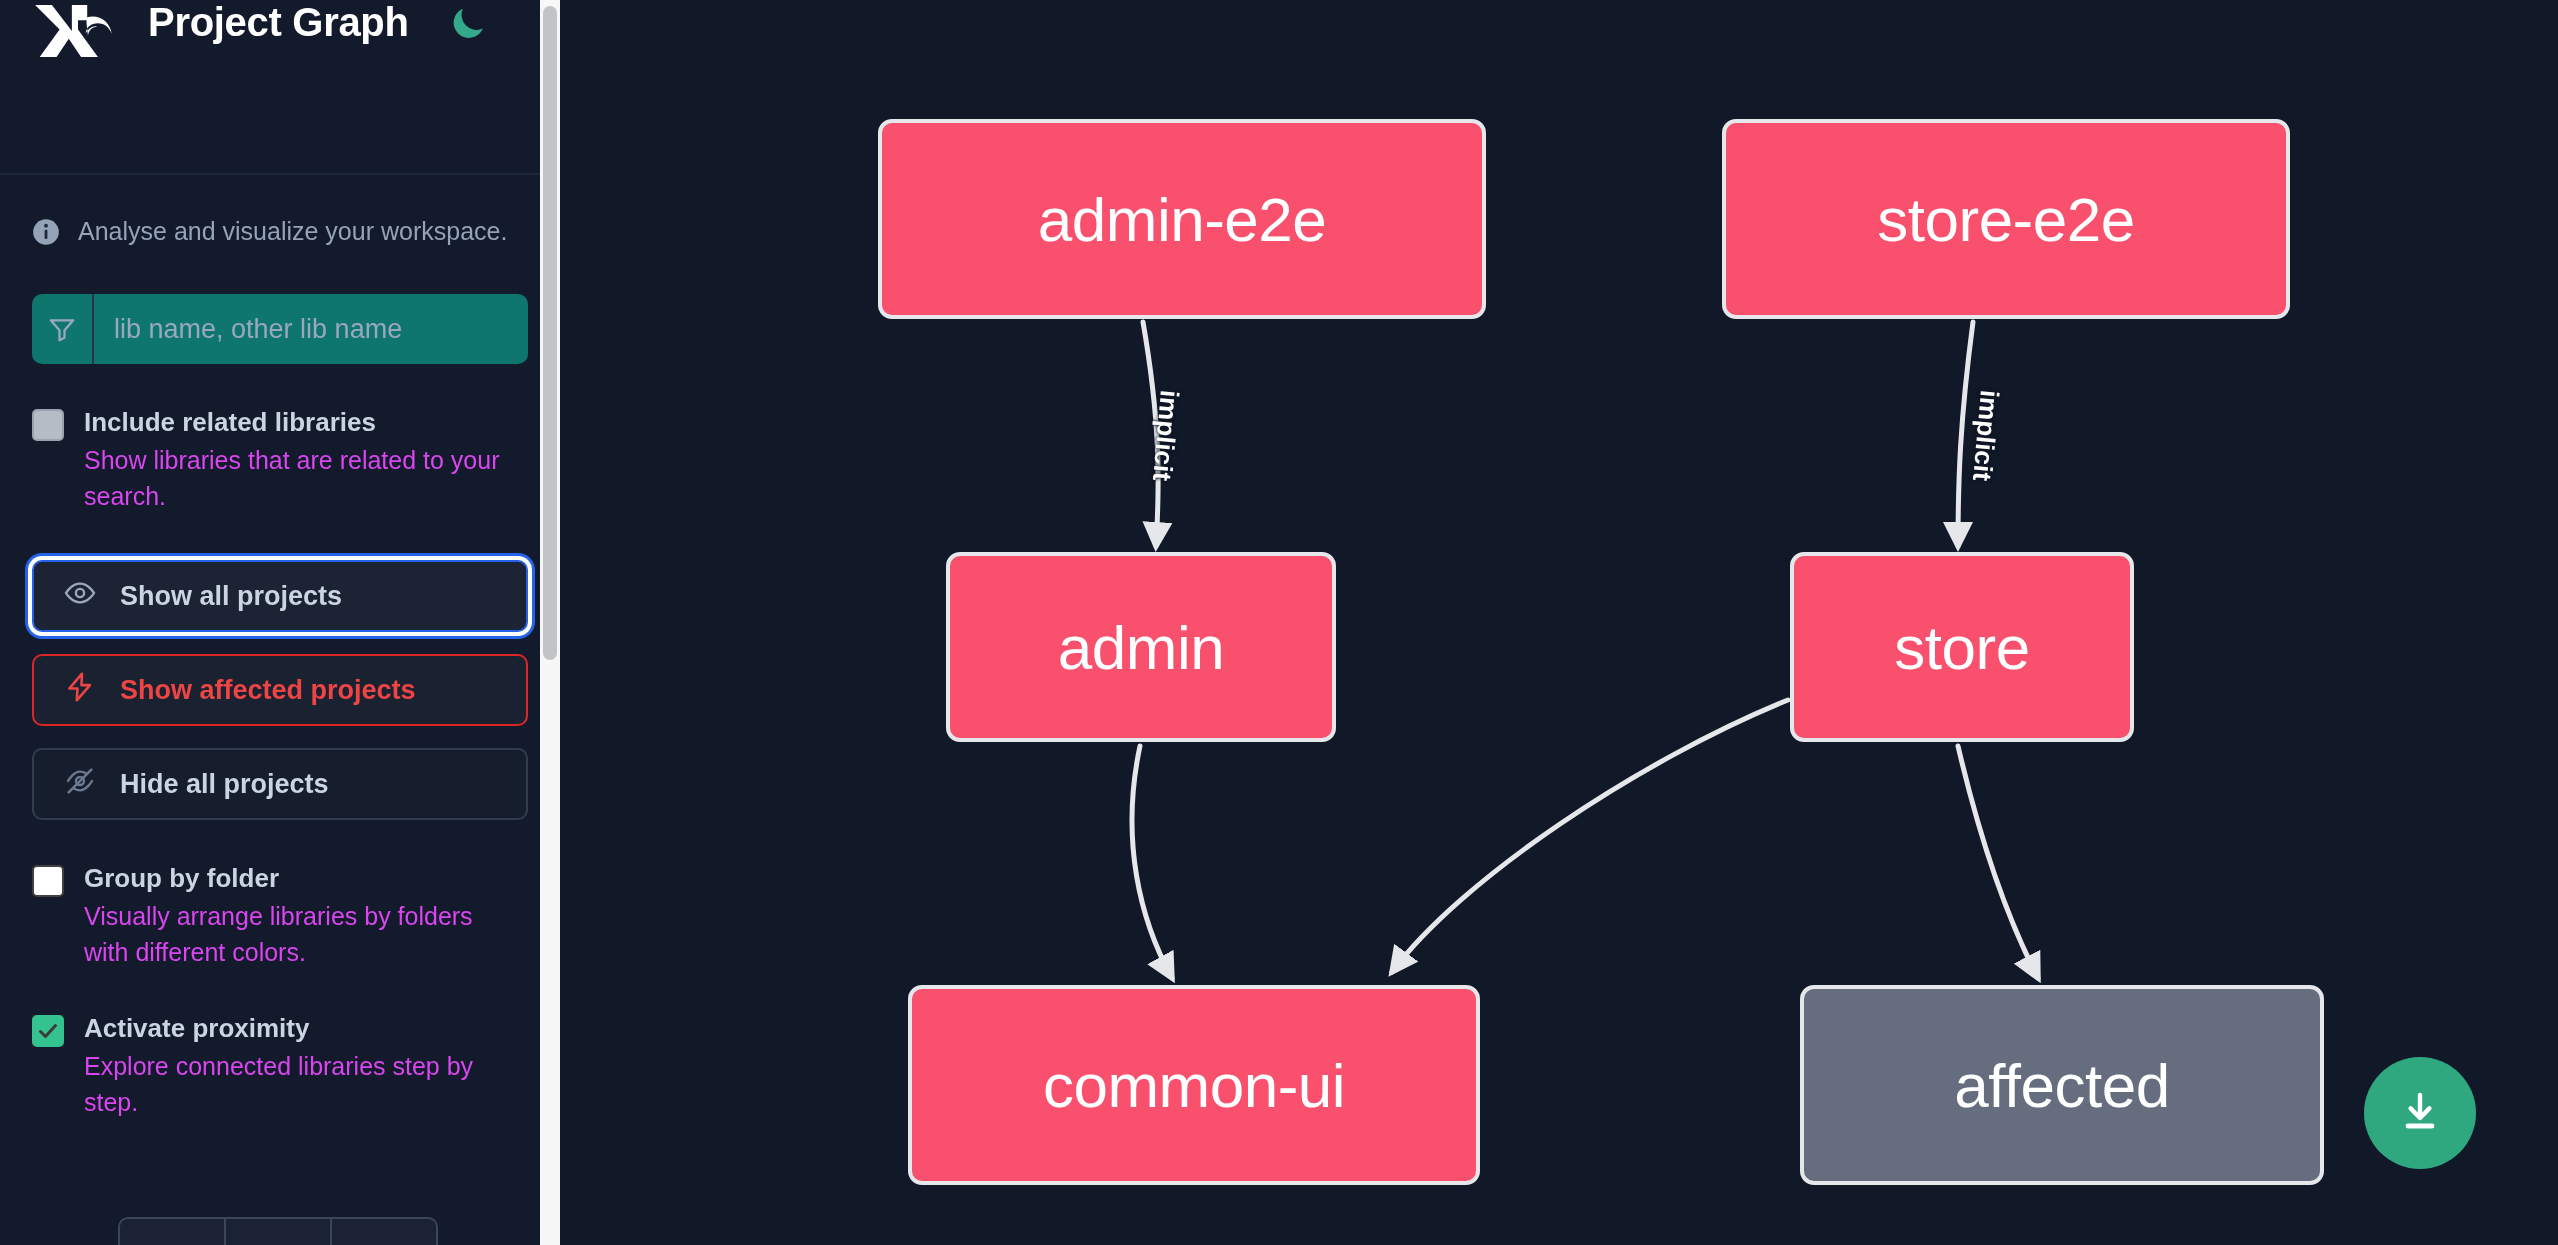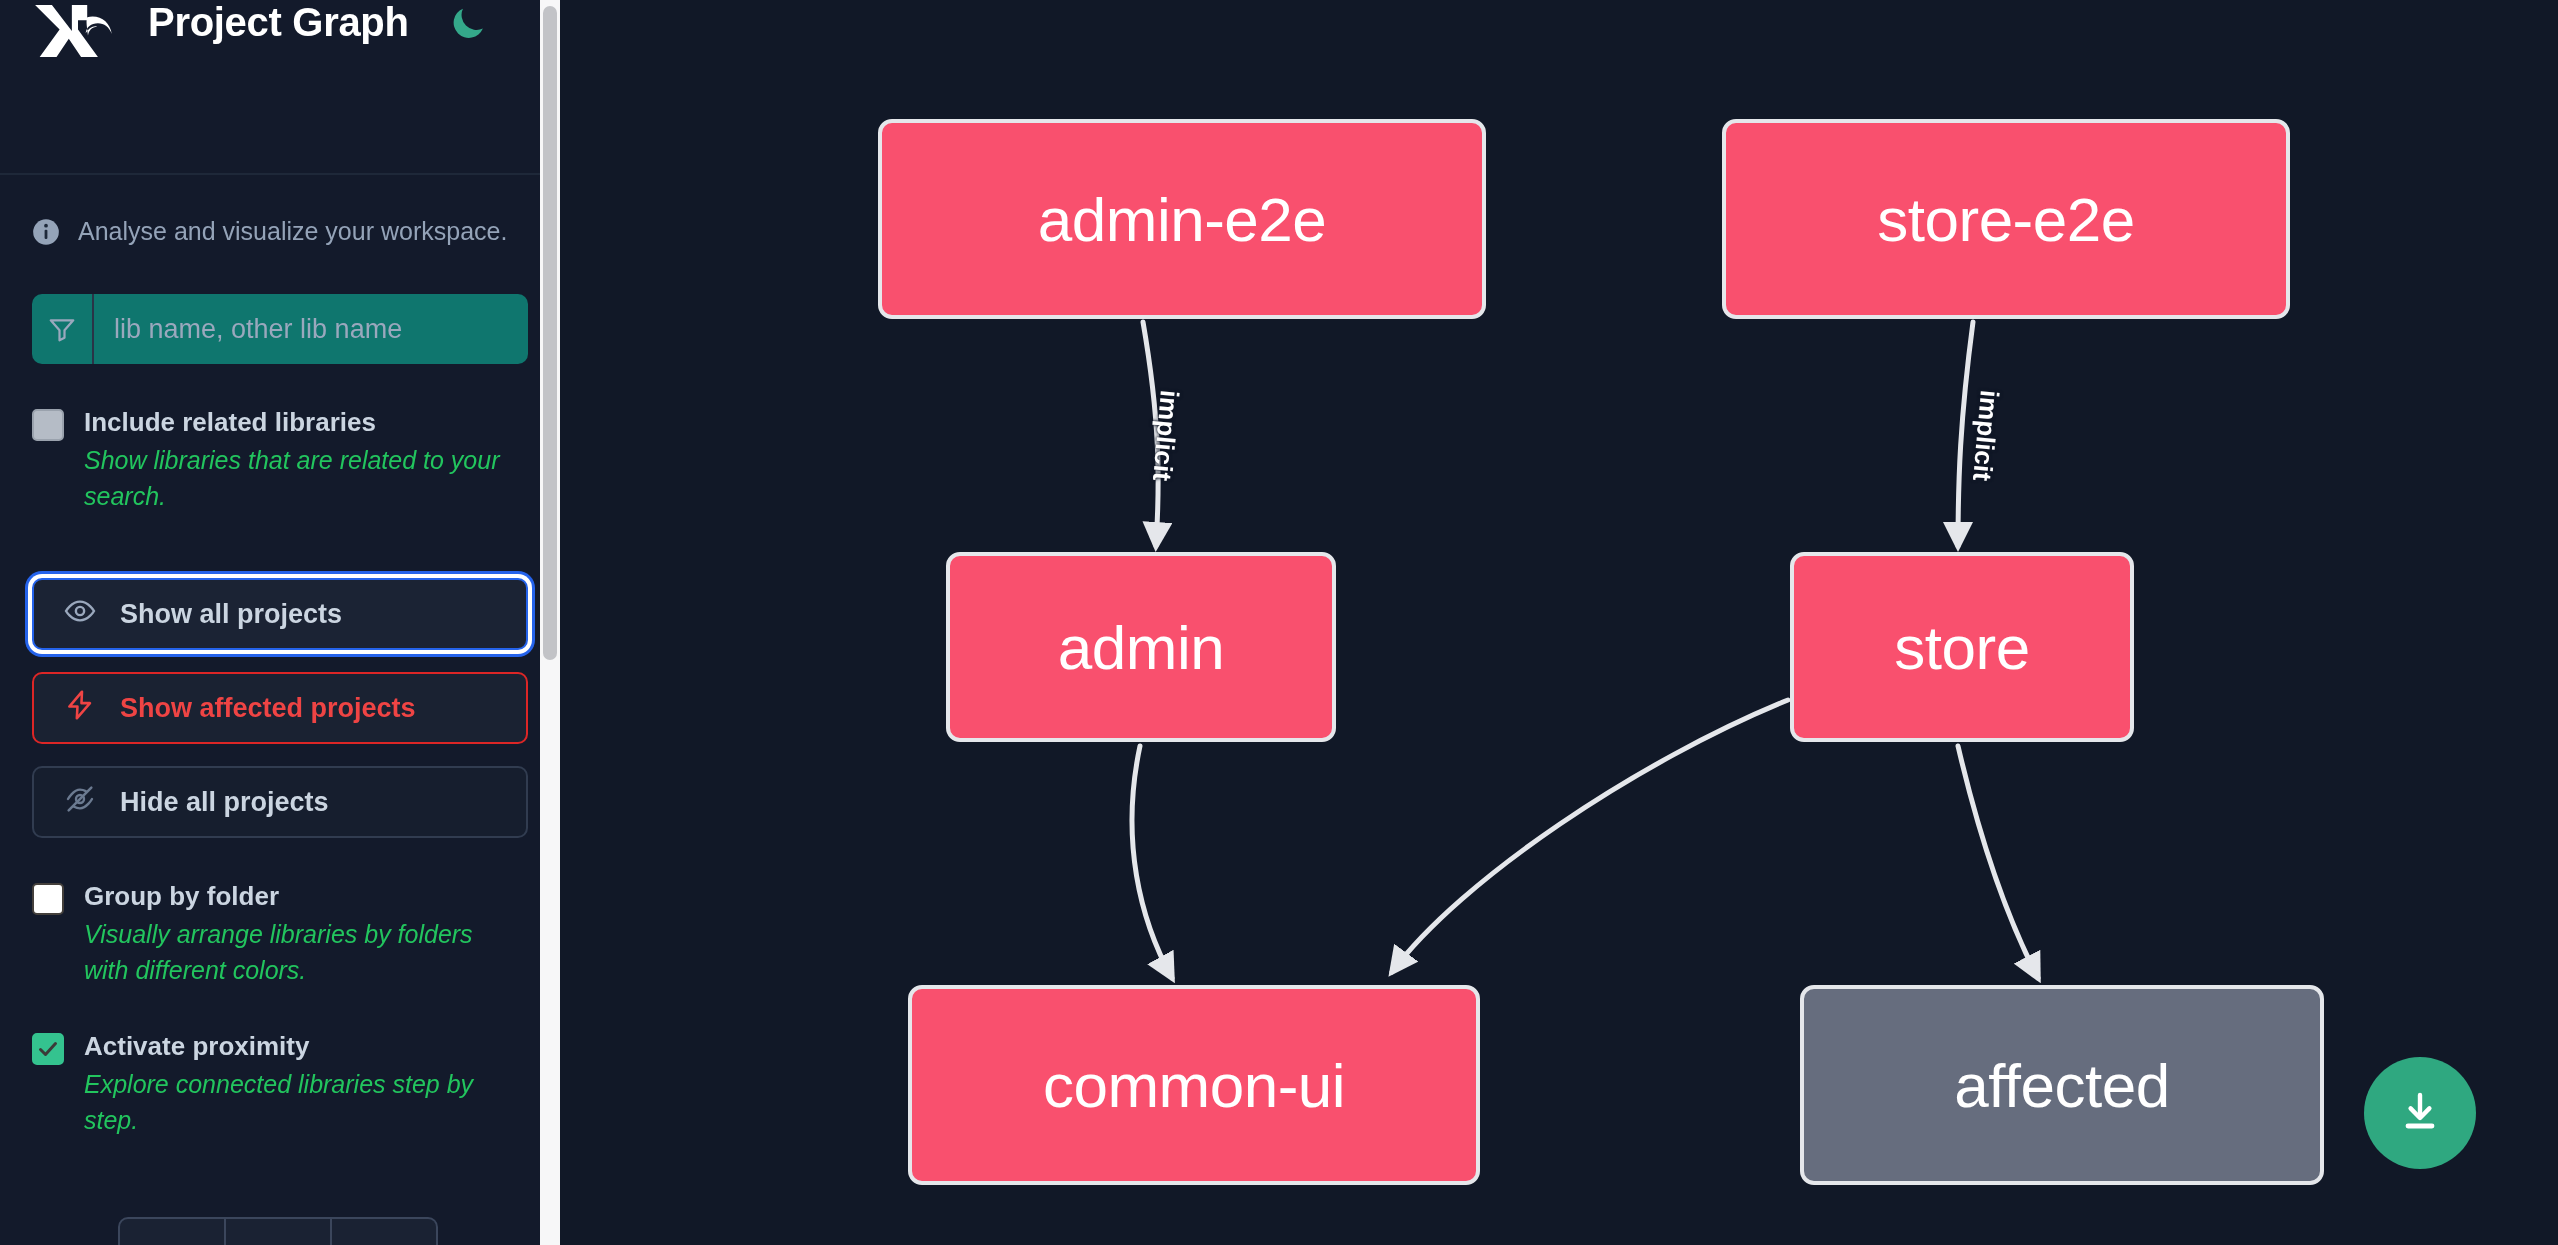--- a/index.html
+++ b/index.html
@@ -87,23 +87,23 @@
     border-radius: 5px;
     margin-top: 5px;
     display: flex; align-items: center; justify-content: center;
   }
   .chk.disabled { background: #b5bcc6; border: 2px solid #9aa2ad; }
   .chk.unchecked { background: #ffffff; border: 2px solid #44403c; }
   .chk.checked { background: #34c38f; border: 2px solid #34c38f; }
   .chk svg { display: block; }
   .option-text { display: flex; flex-direction: column; }
   .option-label { color: #cbd5e1; font-size: 26px; font-weight: 700; line-height: 1.45; }
-  .option-desc { color: #22c55e; font-size: 25px; line-height: 1.45; max-width: 430px; font-style: italic; }
-
-  .btn-stack { padding: 0 32px; margin-top: 64px; display: flex; flex-direction: column; gap: 22px; }
+  .option-desc { color: #d946ef; font-size: 25px; line-height: 1.45; max-width: 430px; }
+
+  .btn-stack { padding: 0 32px; margin-top: 46px; display: flex; flex-direction: column; gap: 22px; }
   .gbtn {
     position: relative;
     height: 72px;
     border-radius: 10px;
     display: flex; align-items: center;
     gap: 24px;
     padding-left: 30px;
     background: #1b2334;
     border: 2px solid #2a3447;
     cursor: pointer;

